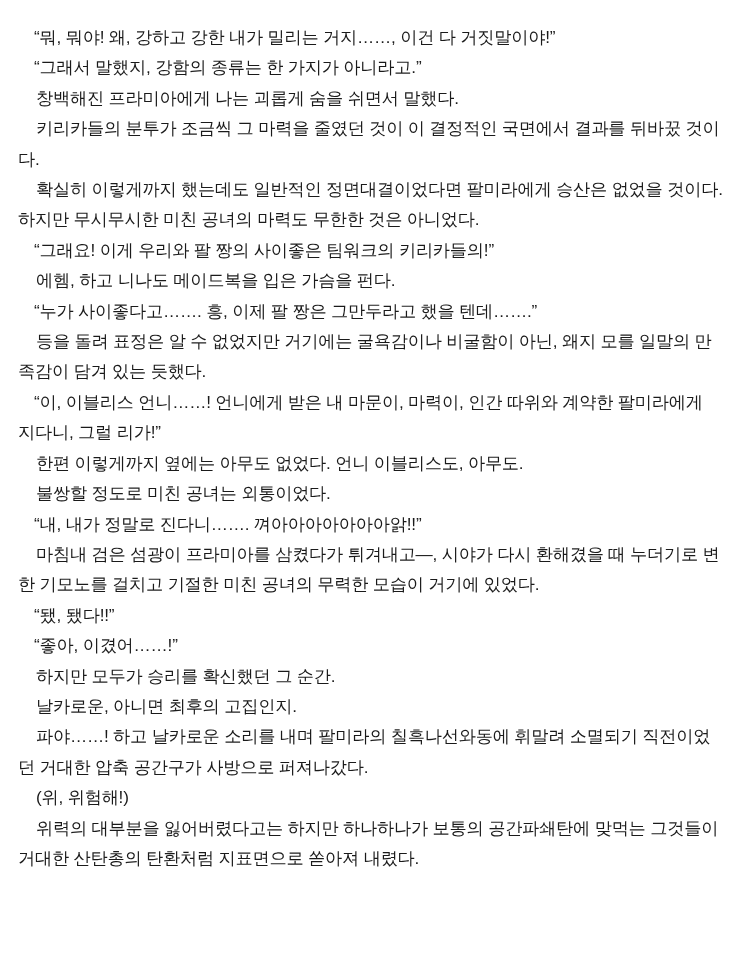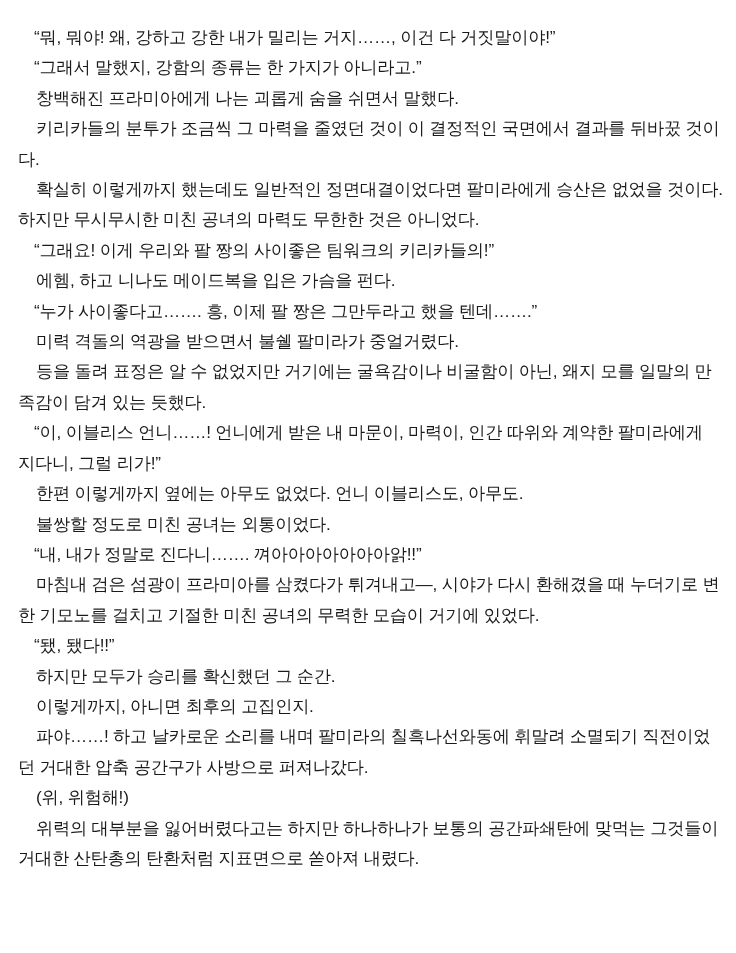--- a/index.html
+++ b/index.html
@@ -42,28 +42,28 @@
 <div class="page">
   <div class="body-text">
     <p class="para quote">“뭐, 뭐야! 왜, 강하고 강한 내가 밀리는 거지……, 이건 다 거짓말이야!”</p>
     <p class="para quote">“그래서 말했지, 강함의 종류는 한 가지가 아니라고.”</p>
     <p class="para">창백해진 프라미아에게 나는 괴롭게 숨을 쉬면서 말했다.</p>
     <p class="para">키리카들의 분투가 조금씩 그 마력을 줄였던 것이 이 결정적인 국면에서 결과를 뒤바꿌 것이다.</p>
     <p class="para">확실히 이렇게까지 했는데도 일반적인 정면대결이었다면 팔미라에게 승산은 없었을 것이다. 하지만 무시무시한 미친 공녀의 마력도 무한한 것은 아니었다.</p>
     <p class="para quote">“그래요! 이게 우리와 팔 짱의 사이좋은 팀워크의 키리카들의!”</p>
     <p class="para">에헴, 하고 니나도 메이드복을 입은 가슴을 펀다.</p>
     <p class="para quote">“누가 사이좋다고……. 흥, 이제 팔 짱은 그만두라고 했을 텐데…….”</p>
-    <p class="para">미력 격돌의 역광을 받으면서 불쉘 팔미라가 중얼거렸다.</p>
     <p class="para">등을 돌려 표정은 알 수 없었지만 거기에는 굴욕감이나 비굴함이 아닌, 왜지 모를 일말의 만족감이 담겨 있는 듯했다.</p>
     <p class="para quote">“이, 이블리스 언니……! 언니에게 받은 내 마문이, 마력이, 인간 따위와 계약한 팔미라에게 지다니, 그럴 리가!”</p>
     <p class="para">한편 이렇게까지 옆에는 아무도 없었다. 언니 이블리스도, 아무도.</p>
     <p class="para">불쌍할 정도로 미친 공녀는 외통이었다.</p>
     <p class="para quote">“내, 내가 정말로 진다니……. 껴아아아아아아아앍!!”</p>
     <p class="para">마침내 검은 섬광이 프라미아를 삼켰다가 튀겨내고—, 시야가 다시 환해겼을 때 누더기로 변한 기모노를 걸치고 기절한 미친 공녀의 무력한 모습이 거기에 있었다.</p>
     <p class="para quote">“됐, 됐다!!”</p>
+    <p class="para quote">“좋아, 이겼어……!”</p>
     <p class="para">하지만 모두가 승리를 확신했던 그 순간.</p>
-    <p class="para">이렇게까지, 아니면 최후의 고집인지.</p>
+    <p class="para">날카로운, 아니면 최후의 고집인지.</p>
     <p class="para">파야……! 하고 날카로운 소리를 내며 팔미라의 칠흑나선와동에 휘말려 소멸되기 직전이었던 거대한 압축 공간구가 사방으로 퍼져나갔다.</p>
     <p class="para">(위, 위험해!)</p>
     <p class="para">위력의 대부분을 잃어버렸다고는 하지만 하나하나가 보통의 공간파쇄탄에 맞먹는 그것들이 거대한 산탄총의 탄환처럼 지표면으로 쏟아져 내렸다.</p>
 
   </div>
 </div>
 
 </body></html>

